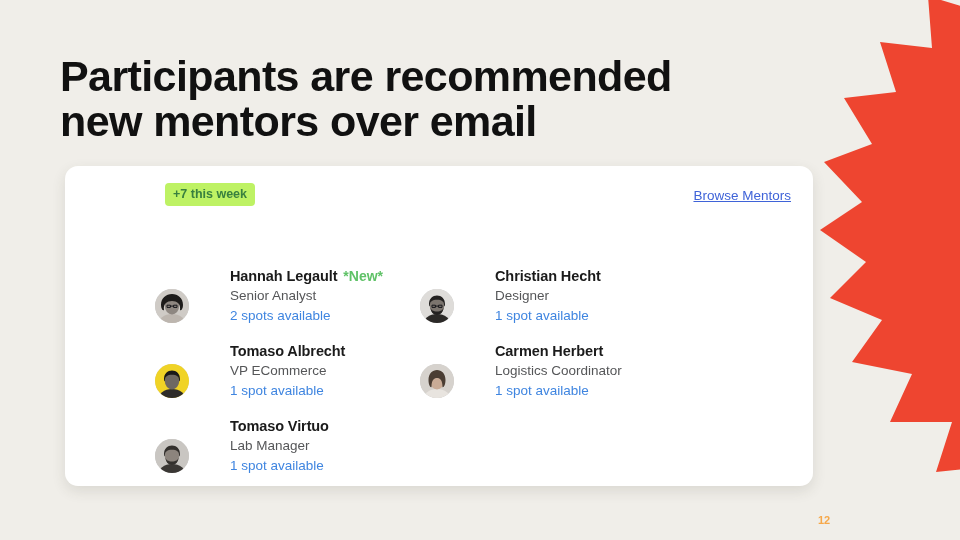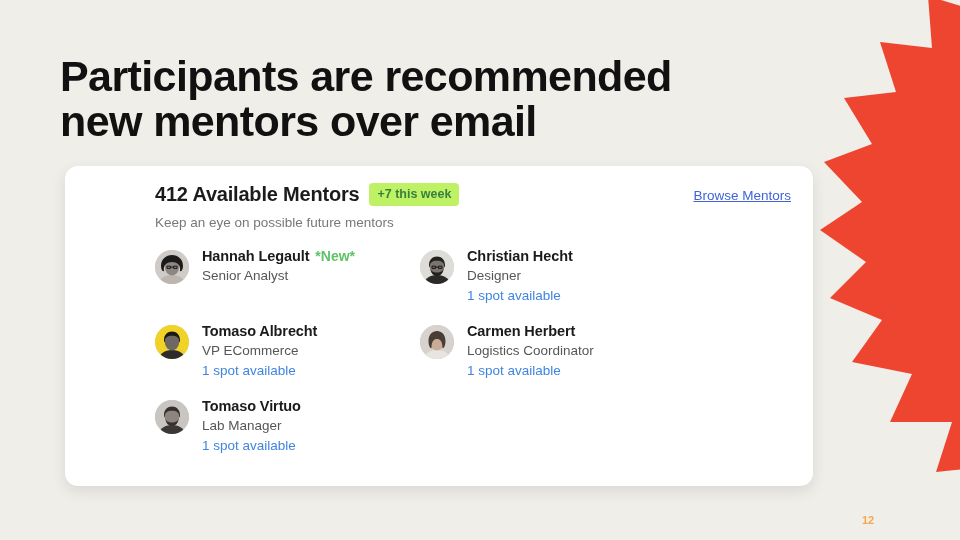--- a/index.html
+++ b/index.html
@@ -113,22 +113,23 @@
   }
   .mentor-col {
     position: absolute;
     top: 0;
   }
   .mentor-col.left  { left: 0px;   width: 270px; }
   .mentor-col.right { left: 265px; width: 280px; }
 
   .mentor {
     display: flex;
-    align-items: flex-start;
+    align-items: flex-end;
     height: 75px;
+    gap: 28px;
   }
   .avatar {
     width: 34px;
     height: 34px;
     border-radius: 50%;
     flex: 0 0 34px;
     margin-top: 2px;
     overflow: hidden;
     position: relative;
     background: #CFCFCF;
@@ -162,21 +163,21 @@
   .mentor-spots {
     margin-top: 5px;
     font-size: 13.5px;
     color: #3F85E0;
     white-space: nowrap;
   }
 
   
   #page-number {
     position: absolute;
-    left: 862px;
+    left: 818px;
     top: 514px;
     font-size: 11px;
     font-weight: bold;
     color: #F6A84A;
   }
 </style>
 </head>
 <body>
 
 <div id="slide">
@@ -213,24 +214,22 @@
 
   <div id="title">
     <span class="line">Participants are recommended</span>
     <span class="line">new mentors over email</span>
   </div>
 
   <div id="card">
 
     <div class="card-head">
       <div class="head-row">
-        <span class="head-count">412 Available Mentors</span>
         <span class="head-badge">+7 this week</span>
       </div>
-      <div class="head-sub">Keep an eye on possible future mentors</div>
     </div>
 
     <a class="browse-link">Browse Mentors</a>
 
     <div class="mentor-grid">
       <div class="mentor-col left">
           <div class="mentor">
             <div class="avatar">
               <svg viewBox="0 0 34 34">
                 <rect width="34" height="34" fill="#CFCBC6"></rect>
@@ -239,20 +238,21 @@
                 <path d="M6 16c0-7 5-11 11-11s11 4 11 11c0 4-2 6-3 5 1-6-3-9-8-9s-9 3-8 9c-1 1-3-1-3-5z" fill="#1d1b1a"></path>
                 <path d="M12 16.2h3.4v2.2H12zM18.6 16.2H22v2.2h-3.4zM15.4 17.1h3.2" fill="none" stroke="#16161a" stroke-width="1"></path>
               </svg>
             </div>
             <div class="mentor-info">
               <div class="mentor-name-row">
                 <span class="mentor-name">Hannah Legault</span>
                 <span class="mentor-new">*New*</span>
               </div>
               <div class="mentor-role">Senior Analyst</div>
+              <div class="mentor-spots">2 spots available</div>
             </div>
           </div>
           <div class="mentor">
             <div class="avatar">
               <svg viewBox="0 0 34 34">
                 <rect width="34" height="34" fill="#F0D326"></rect>
                 <ellipse cx="17" cy="36" rx="14" ry="11" fill="#2e2c2a"></ellipse>
                 <ellipse cx="17" cy="17" rx="7.2" ry="8.4" fill="#6e6862"></ellipse>
                 <path d="M9 15c0-5.5 3.6-8.5 8-8.5s8 3 8 8.5c0 1.6-.4 2.6-.9 2.2.2-4.6-2.6-6.4-7.1-6.4s-7.3 1.8-7.1 6.4c-.5.4-.9-.6-.9-2.2z" fill="#1a1918"></path>
               </svg>

